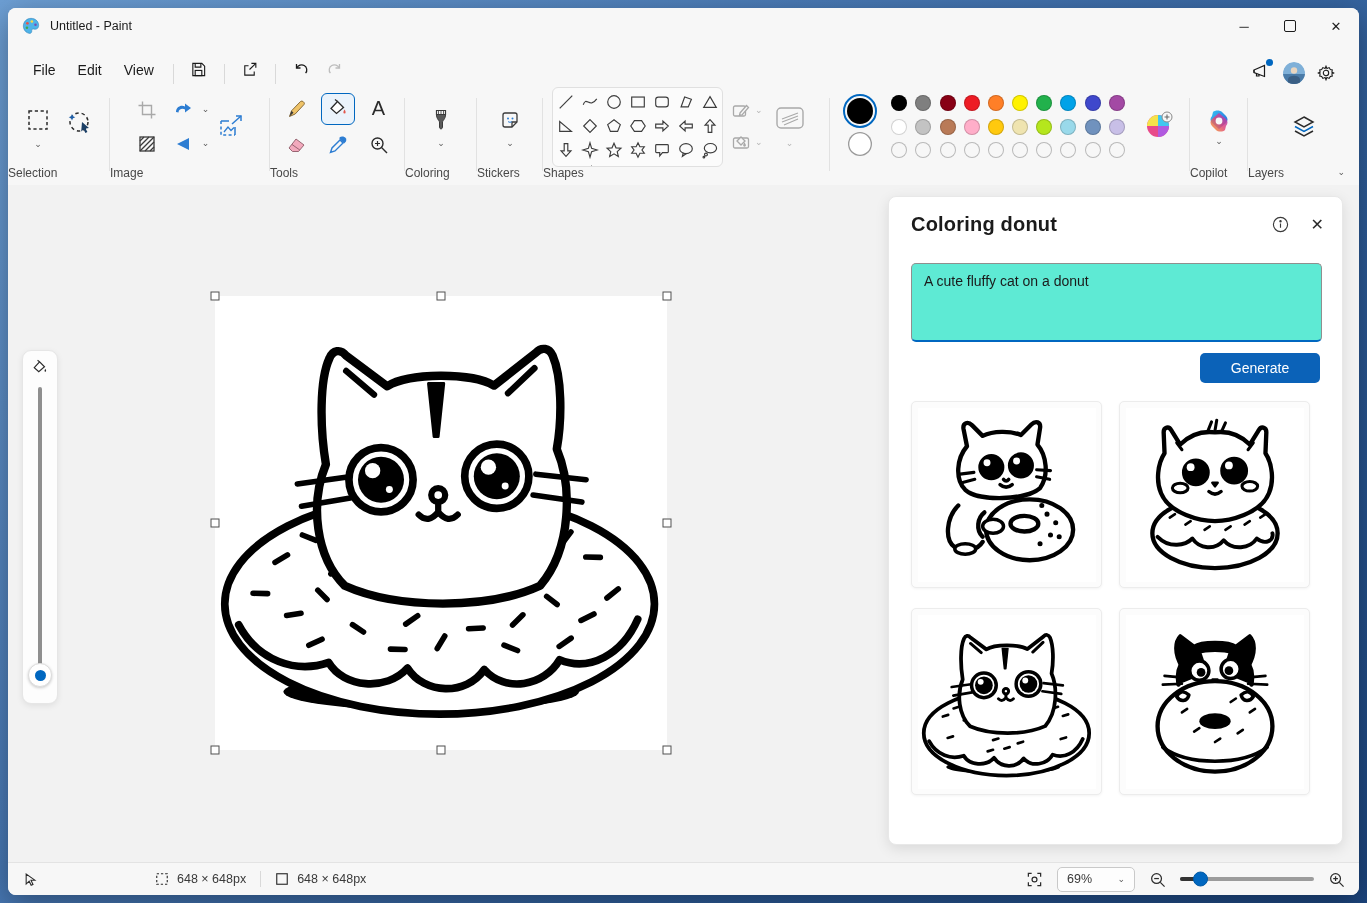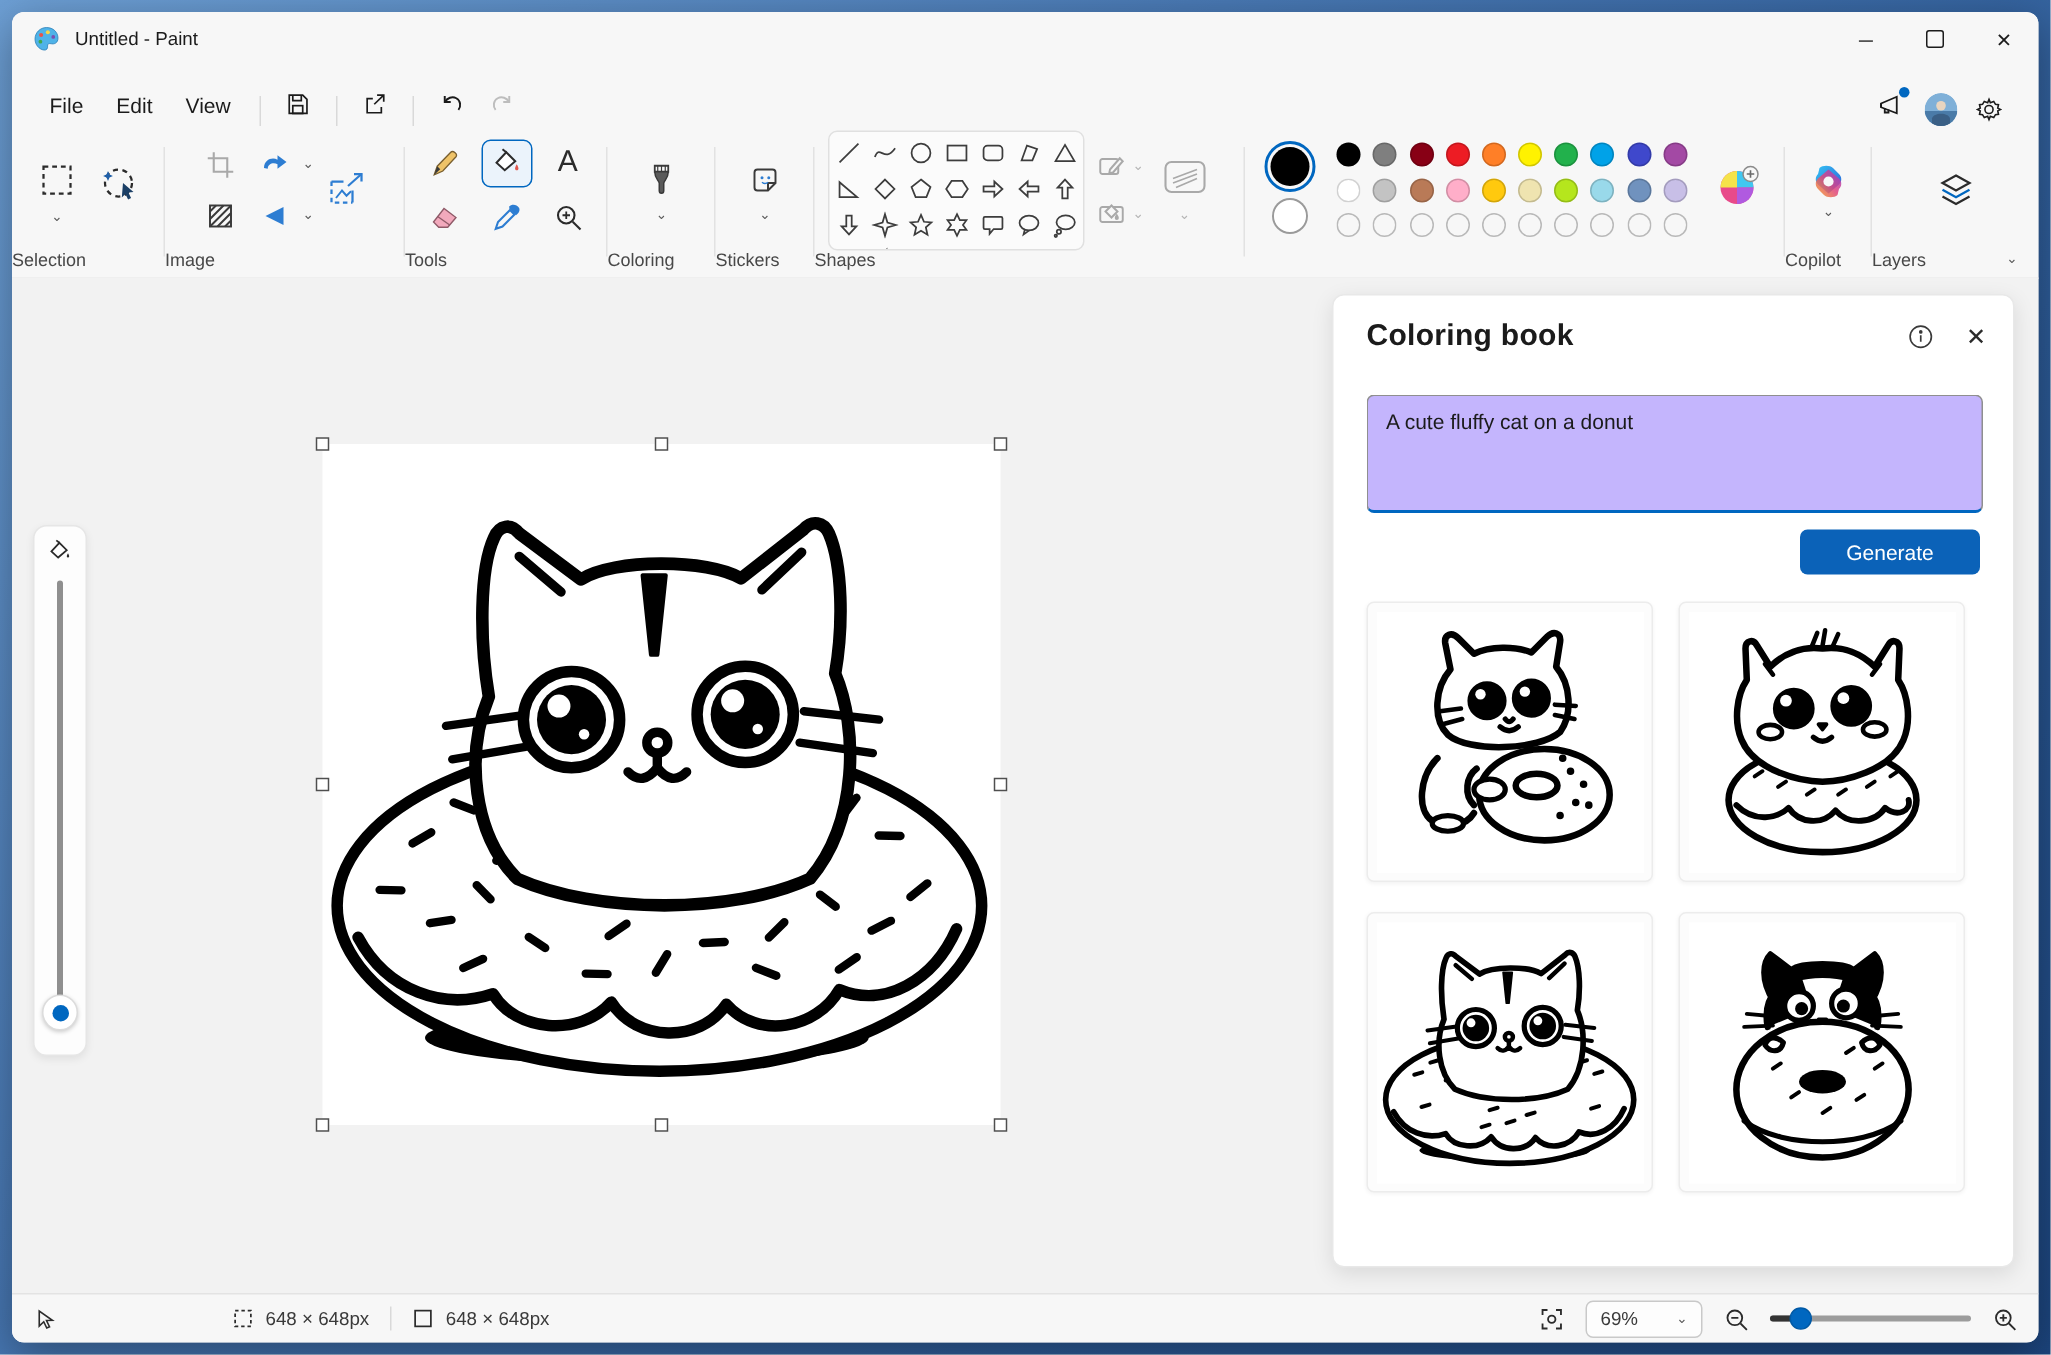--- a/index.html
+++ b/index.html
@@ -55,21 +55,21 @@
             background:#fff;border:1px solid #dcdcdc;box-shadow:0 1px 3px rgba(0,0,0,.2);display:flex;align-items:center;justify-content:center;}
   .ts-thumb::after{content:"";width:11px;height:11px;border-radius:50%;background:#0067c0;}
   
   .panel{position:absolute;left:880px;top:11px;width:455px;height:649px;background:#fff;border:1px solid #e8e8e8;
          border-radius:8px;box-shadow:0 4px 14px rgba(0,0,0,.10);box-sizing:border-box;}
   .panel-header{display:flex;align-items:center;padding:16px 18px 0 22px;}
   .panel-title{font-size:20px;font-weight:700;color:#1b1b1b;letter-spacing:.2px;}
   .panel-icons{margin-left:auto;display:flex;align-items:center;gap:22px;}
   .prompt-box{position:absolute;left:22px;top:66px;width:411px;height:79px;box-sizing:border-box;border:1px solid #8f8f8f;
               border-bottom:2.5px solid #0067c0;border-radius:5px;padding:9px 12px;font-size:14px;color:#1b1b1b;
-              font-family:"Liberation Sans",sans-serif;resize:none;outline:none;background:#c4b5fd;}
+              font-family:"Liberation Sans",sans-serif;resize:none;outline:none;background:#5eead4;}
   .generate-btn{position:absolute;right:22px;top:156px;width:120px;height:30px;background:#0b62b8;color:#fff;border:none;
                 border-radius:5px;font-size:14px;font-family:"Liberation Sans",sans-serif;}
   .thumb-grid{position:absolute;left:22px;top:204px;display:grid;grid-template-columns:191px 191px;grid-auto-rows:187px;gap:20px 17px;}
   .thumb{border:1px solid #ececec;border-radius:5px;background:#fcfcfc;display:flex;align-items:center;justify-content:center;box-shadow:0 1px 3px rgba(0,0,0,.05);}
   .thumb svg{background:#fff;}
   
   .statusbar{position:absolute;left:0;right:0;bottom:0;height:33px;background:#f7f7f7;border-top:1px solid #e3e3e3;
              display:flex;align-items:center;font-size:12.5px;color:#3a3a3a;padding:0 14px;box-sizing:border-box;}
   .sb-group{display:flex;align-items:center;gap:8px;}
   .sb-sep{width:1px;height:16px;background:#d9d9d9;margin:0 14px;}
@@ -621,21 +621,21 @@
       <div class="handle" style="left:100%;top:0;"></div>
       <div class="handle" style="left:0;top:50%;"></div>
       <div class="handle" style="left:100%;top:50%;"></div>
       <div class="handle" style="left:0;top:100%;"></div>
       <div class="handle" style="left:50%;top:100%;"></div>
       <div class="handle" style="left:100%;top:100%;"></div>
     </div>
 
     <div class="panel">
       <div class="panel-header">
-        <span class="panel-title">Coloring book</span>
+        <span class="panel-title">Coloring donut</span>
         <div class="panel-icons">
           <svg width="17" height="17" viewBox="0 0 18 18" fill="none" stroke="#3a3a3a" stroke-width="1.2">
             <circle cx="9" cy="9" r="7.5"></circle>
               <path d="M9 8 V12.5"></path>
               <circle cx="9" cy="5.6" r="0.7" fill="#3a3a3a"></circle>
           </svg>
           <span style="font-size:16px;color:#2b2b2b;">✕</span>
         </div>
       </div>
       <textarea class="prompt-box" spellcheck="false" style="">A cute fluffy cat on a donut</textarea>

